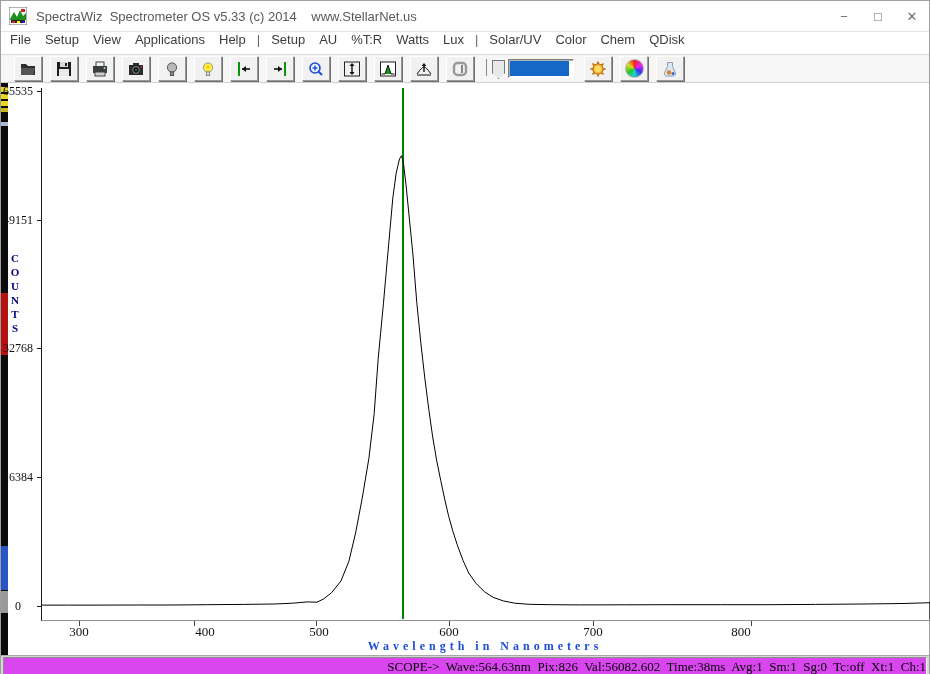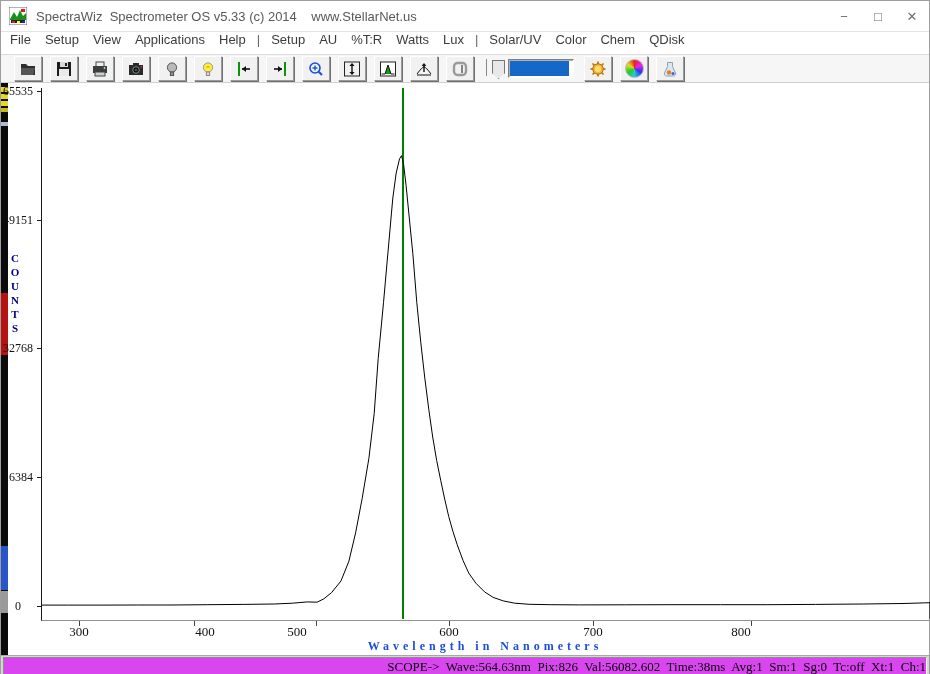--- a/index.html
+++ b/index.html
@@ -258,21 +258,21 @@
       <svg id="plot-svg" width="888" height="532" viewBox="0 0 888 532">
           <line x1="361.0" x2="361.0" y1="0" y2="531" stroke="#008000" stroke-width="2"></line>
           <polyline points="0.0,517.1 26.5,517.1 61.0,517.1 95.5,517.0 130.0,517.0 165.2,516.7 201.8,516.4 232.3,516.0 250.6,515.2 265.3,513.9 275.0,514.2 281.7,510.9 289.6,504.6 299.0,492.9 306.9,473.2 313.6,444.9 320.2,410.3 326.9,370.3 332.2,325.5 336.2,270.5 341.5,214.7 346.8,154.9 350.8,110.1 354.2,85.0 357.5,70.9 359.5,67.7 361.5,75.6 364.1,97.6 366.8,125.1 370.8,165.2 374.8,214.7 378.8,254.7 382.8,290.1 386.8,321.5 390.7,349.0 394.7,372.6 398.7,392.3 402.7,411.1 406.7,428.4 410.9,443.3 415.2,456.7 421.0,472.4 426.7,485.0 433.9,495.2 442.6,503.9 451.2,509.4 461.3,512.9 472.8,515.2 487.2,516.3 508.8,516.7 537.6,516.9 583.6,516.8 631.0,516.7 678.4,516.7 725.9,516.7 773.5,516.4 821.2,516.0 861.0,515.5 881.6,514.9 888.0,514.7 888.0,531" fill="none" stroke="#000000" stroke-width="1"></polyline>
         </svg>
     </div>
   <div class="xtick" style="left: 78px;"></div>
       <div class="xlabel" style="left: 78px;">300</div>
       <div class="xtick" style="left: 193px;"></div>
       <div class="xlabel" style="left: 204px;">400</div>
       <div class="xtick" style="left: 315px;"></div>
-      <div class="xlabel" style="left: 296px;">500</div>
+      <div class="xlabel" style="left: 318px;">500</div>
       <div class="xtick" style="left: 448px;"></div>
       <div class="xlabel" style="left: 448px;">600</div>
       <div class="xtick" style="left: 592px;"></div>
       <div class="xlabel" style="left: 592px;">700</div>
       <div class="xtick" style="left: 750px;"></div>
       <div class="xlabel" style="left: 740px;">800</div>
       <div class="ytick" style="top: 523px;"></div>
       <div class="ylabel" style="top: 516px;">0</div>
       <div class="ytick" style="top: 394px;"></div>
       <div class="ylabel" style="top: 387px;">16384</div>

